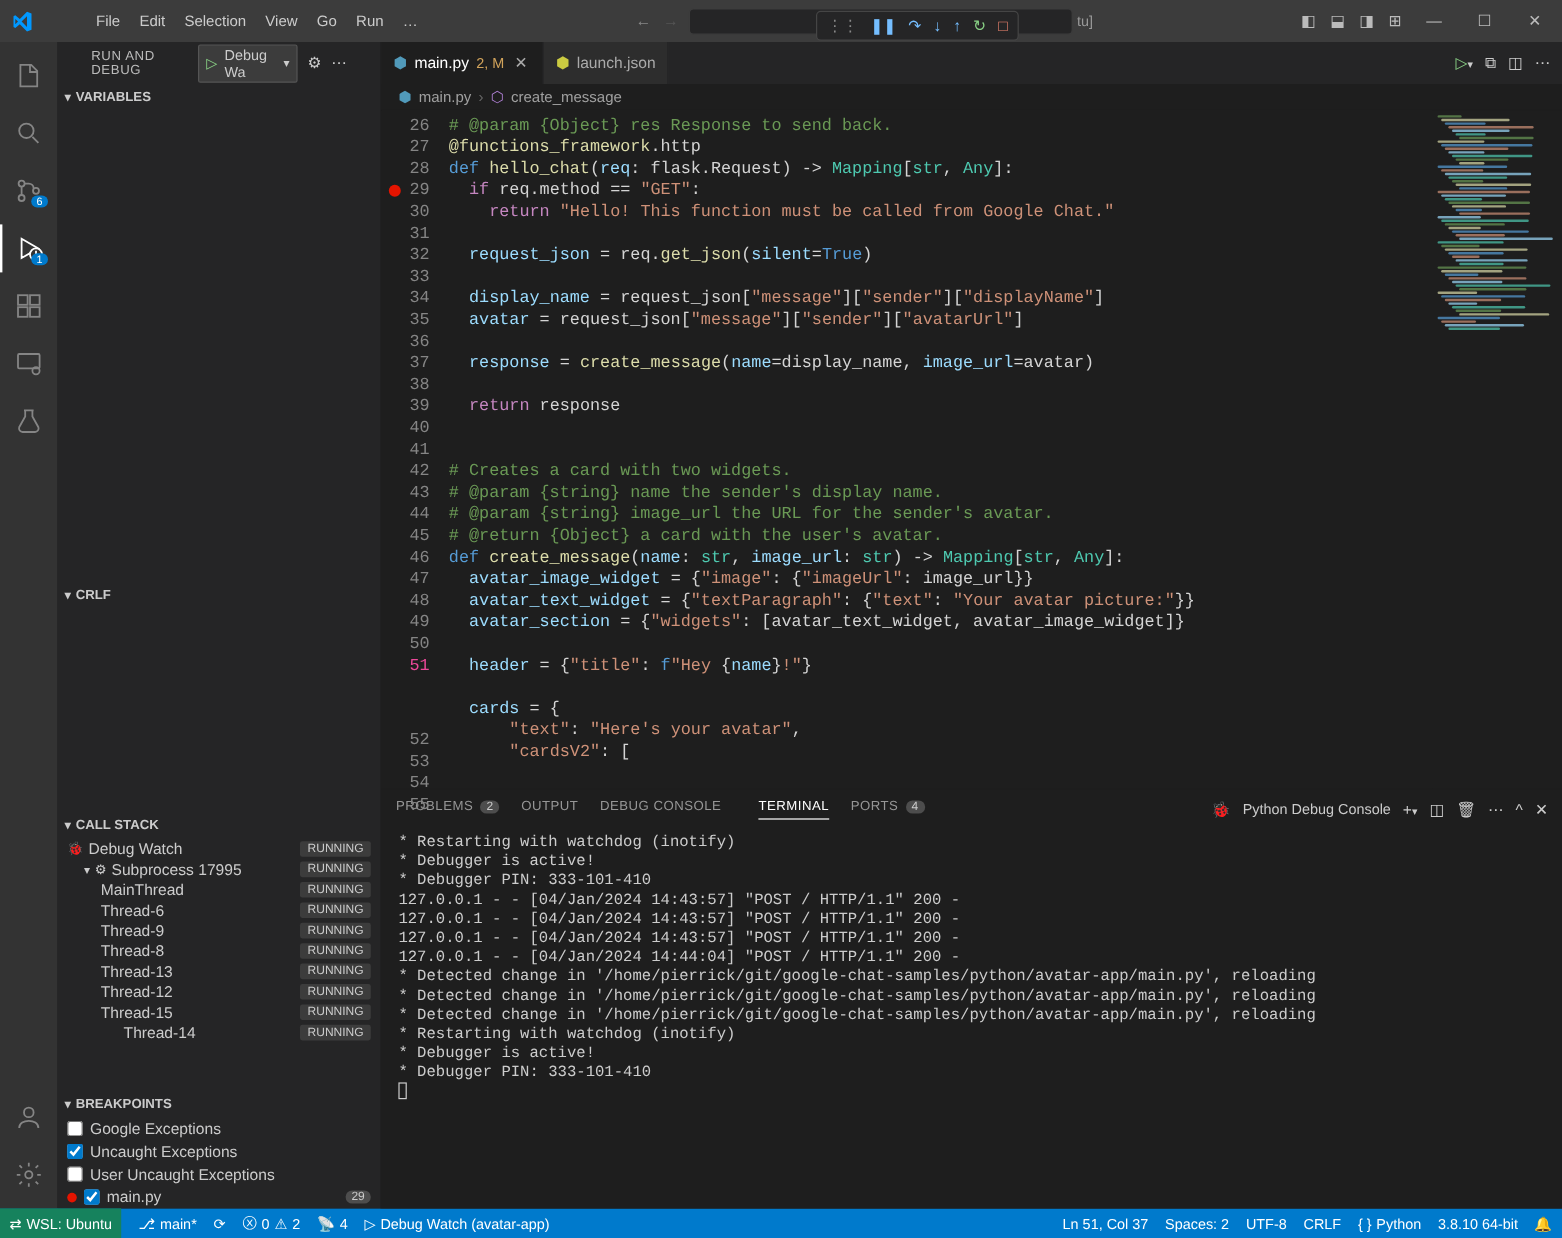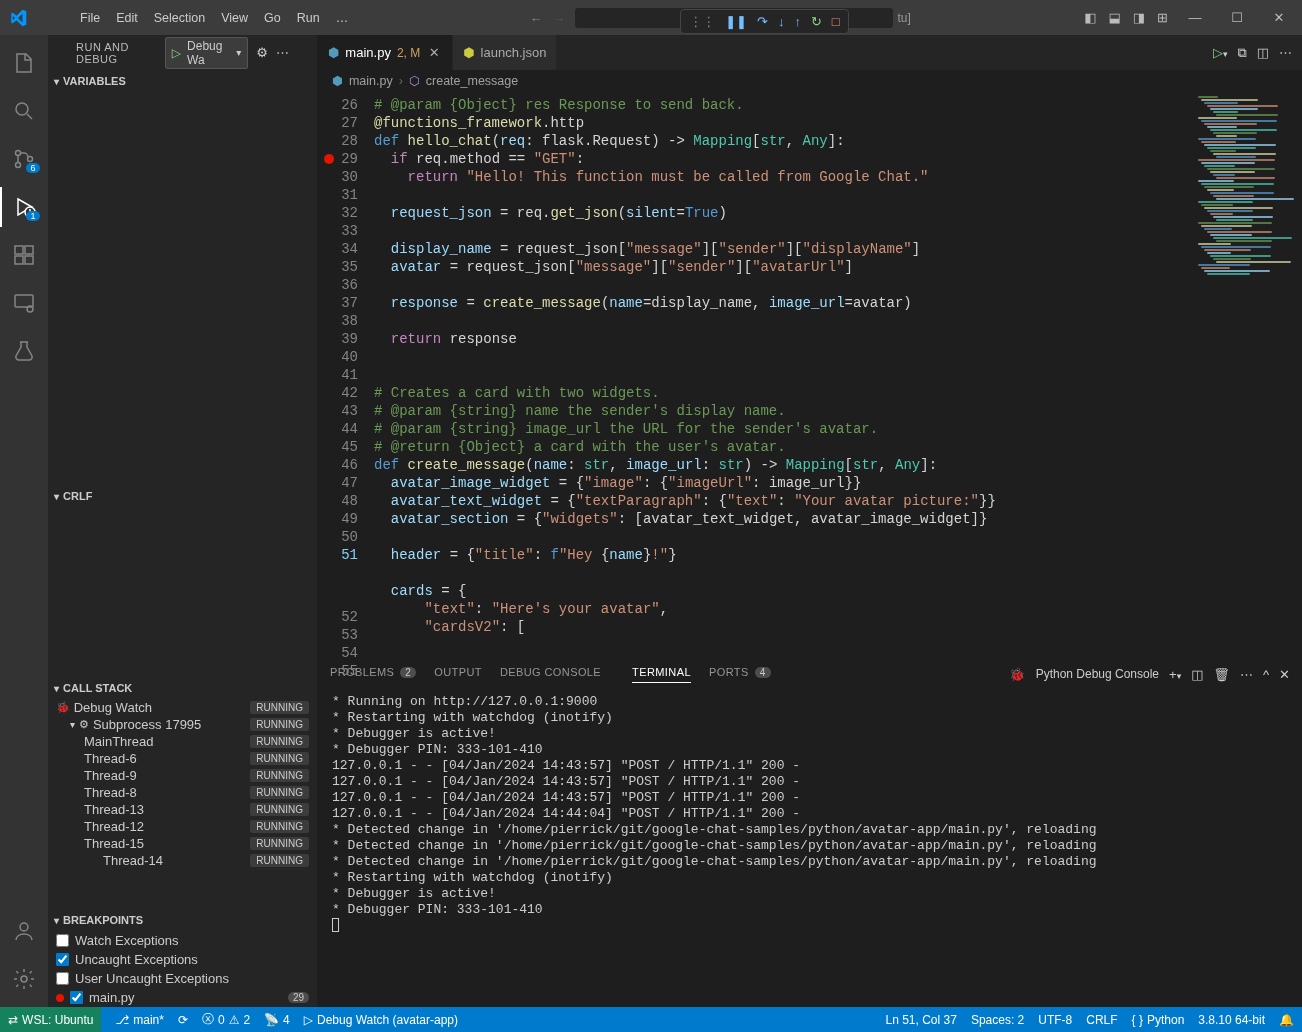--- a/index.html
+++ b/index.html
@@ -295,21 +295,21 @@
           <span class="tag-run">RUNNING</span>
         </div>
       </div>
     <div class="section-title">
         <span class="chev">▾</span>
         <span>BREAKPOINTS</span>
       </div>
     <div class="section-body">
       <div class="bp-row">
           <input type="checkbox" style="">
-          <span>Watch Exceptions</span>
+          <span>Google Exceptions</span>
         </div>
       <div class="bp-row">
           <input type="checkbox" checked="" style="">
           <span>Uncaught Exceptions</span>
         </div>
       <div class="bp-row">
           <input type="checkbox" style="">
           <span>User Uncaught Exceptions</span>
         </div>
       <div class="bp-file">
@@ -372,21 +372,21 @@
           <div style="height: 18px;">41</div>
           <div style="height: 18px;">42</div>
           <div style="height: 18px;">43</div>
           <div style="height: 18px;">44</div>
           <div style="height: 18px;">45</div>
           <div style="height: 18px;">46</div>
           <div style="height: 18px;">47</div>
           <div style="height: 18px;">48</div>
           <div style="height: 18px;">49</div>
           <div style="height: 18px;">50</div>
-          <div style="height: 18px; color: #7dd3fc;">51</div>
+          <div style="height: 18px; color: #ec4899;">51</div>
           <div style="height: 18px; margin-top: 44px;">52</div>
           <div style="height: 18px;">53</div>
           <div style="height: 18px;">54</div>
           <div style="height: 18px;">55</div>
         </div>
       <div class="code" id="code"><div style="height: 18px;"><span class="s-c"># @param {Object} res Response to send back.</span></div><div style="height: 18px;"><span class="s-f">@functions_framework</span><span class="s-d">.http</span></div><div style="height: 18px;"><span class="s-k">def </span><span class="s-f">hello_chat</span><span class="s-d">(</span><span class="s-v">req</span><span class="s-d">: flask.Request) -&gt; </span><span class="s-t">Mapping</span><span class="s-d">[</span><span class="s-t">str</span><span class="s-d">, </span><span class="s-t">Any</span><span class="s-d">]:</span></div><div style="height: 18px;"><span>  </span><span class="s-k2">if</span><span class="s-d"> req.method == </span><span class="s-s">"GET"</span><span class="s-d">:</span></div><div style="height: 18px;"><span>    </span><span class="s-k2">return</span><span class="s-d"> </span><span class="s-s">"Hello! This function must be called from Google Chat."</span></div><div style="height: 18px;"><span></span></div><div style="height: 18px;"><span>  </span><span class="s-v">request_json</span><span class="s-d"> = req.</span><span class="s-f">get_json</span><span class="s-d">(</span><span class="s-v">silent</span><span class="s-d">=</span><span class="s-b">True</span><span class="s-d">)</span></div><div style="height: 18px;"><span></span></div><div style="height: 18px;"><span>  </span><span class="s-v">display_name</span><span class="s-d"> = request_json[</span><span class="s-s">"message"</span><span class="s-d">][</span><span class="s-s">"sender"</span><span class="s-d">][</span><span class="s-s">"displayName"</span><span class="s-d">]</span></div><div style="height: 18px;"><span>  </span><span class="s-v">avatar</span><span class="s-d"> = request_json[</span><span class="s-s">"message"</span><span class="s-d">][</span><span class="s-s">"sender"</span><span class="s-d">][</span><span class="s-s">"avatarUrl"</span><span class="s-d">]</span></div><div style="height: 18px;"><span></span></div><div style="height: 18px;"><span>  </span><span class="s-v">response</span><span class="s-d"> = </span><span class="s-f">create_message</span><span class="s-d">(</span><span class="s-v">name</span><span class="s-d">=display_name, </span><span class="s-v">image_url</span><span class="s-d">=avatar)</span></div><div style="height: 18px;"><span></span></div><div style="height: 18px;"><span>  </span><span class="s-k2">return</span><span class="s-d"> response</span></div><div style="height: 18px;"><span></span></div><div style="height: 18px;"><span></span></div><div style="height: 18px;"><span class="s-c"># Creates a card with two widgets.</span></div><div style="height: 18px;"><span class="s-c"># @param {string} name the sender's display name.</span></div><div style="height: 18px;"><span class="s-c"># @param {string} image_url the URL for the sender's avatar.</span></div><div style="height: 18px;"><span class="s-c"># @return {Object} a card with the user's avatar.</span></div><div style="height: 18px;"><span class="s-k">def </span><span class="s-f">create_message</span><span class="s-d">(</span><span class="s-v">name</span><span class="s-d">: </span><span class="s-t">str</span><span class="s-d">, </span><span class="s-v">image_url</span><span class="s-d">: </span><span class="s-t">str</span><span class="s-d">) -&gt; </span><span class="s-t">Mapping</span><span class="s-d">[</span><span class="s-t">str</span><span class="s-d">, </span><span class="s-t">Any</span><span class="s-d">]:</span></div><div style="height: 18px;"><span>  </span><span class="s-v">avatar_image_widget</span><span class="s-d"> = {</span><span class="s-s">"image"</span><span class="s-d">: {</span><span class="s-s">"imageUrl"</span><span class="s-d">: image_url}}</span></div><div style="height: 18px;"><span>  </span><span class="s-v">avatar_text_widget</span><span class="s-d"> = {</span><span class="s-s">"textParagraph"</span><span class="s-d">: {</span><span class="s-s">"text"</span><span class="s-d">: </span><span class="s-s">"Your avatar picture:"</span><span class="s-d">}}</span></div><div style="height: 18px;"><span>  </span><span class="s-v">avatar_section</span><span class="s-d"> = {</span><span class="s-s">"widgets"</span><span class="s-d">: [avatar_text_widget, avatar_image_widget]}</span></div><div style="height: 18px;"><span></span></div><div style="height: 18px;"><span>  </span><span class="s-v">header</span><span class="s-d"> = {</span><span class="s-s">"title"</span><span class="s-d">: </span><span class="s-k">f</span><span class="s-s">"Hey </span><span class="s-d">{</span><span class="s-v">name</span><span class="s-d">}</span><span class="s-s">!"</span><span class="s-d">}</span></div><div style="height: 18px;"><span></span></div><div style="height: 18px;"><span>  </span><span class="s-v">cards</span><span class="s-d"> = {</span></div><div style="height: 18px;"><span>      </span><span class="s-s">"text"</span><span class="s-d">: </span><span class="s-s">"Here's your avatar"</span><span class="s-d">,</span></div><div style="height: 18px;"><span>      </span><span class="s-s">"cardsV2"</span><span class="s-d">: [</span></div></div>
       <div class="minimap" id="minimap">
           <div class="block" style="top: 4px; left: 4px; width: 20px; background: rgb(106, 153, 85); opacity: 0.7;"></div>
           <div class="block" style="top: 7px; left: 7px; width: 57px; background: rgb(220, 220, 170); opacity: 0.7;"></div>
           <div class="block" style="top: 10px; left: 10px; width: 34px; background: rgb(86, 156, 214); opacity: 0.7;"></div>
@@ -476,21 +476,20 @@
           <span class="label">Python Debug Console</span>
           <span>+<span style="font-size:9px">▾</span></span>
           <span>◫</span>
           <span>🗑</span>
           <span>⋯</span>
           <span>^</span>
           <span>✕</span>
         </div>
       </div>
       <div class="term" id="term">
-          <div> * Running on http://127.0.0.1:9000</div>
           <div> * Restarting with watchdog (inotify)</div>
           <div> * Debugger is active!</div>
           <div> * Debugger PIN: 333-101-410</div>
           <div>127.0.0.1 - - [04/Jan/2024 14:43:57] "POST / HTTP/1.1" 200 -</div>
           <div>127.0.0.1 - - [04/Jan/2024 14:43:57] "POST / HTTP/1.1" 200 -</div>
           <div>127.0.0.1 - - [04/Jan/2024 14:43:57] "POST / HTTP/1.1" 200 -</div>
           <div>127.0.0.1 - - [04/Jan/2024 14:44:04] "POST / HTTP/1.1" 200 -</div>
           <div> * Detected change in '/home/pierrick/git/google-chat-samples/python/avatar-app/main.py', reloading</div>
           <div> * Detected change in '/home/pierrick/git/google-chat-samples/python/avatar-app/main.py', reloading</div>
           <div> * Detected change in '/home/pierrick/git/google-chat-samples/python/avatar-app/main.py', reloading</div>

